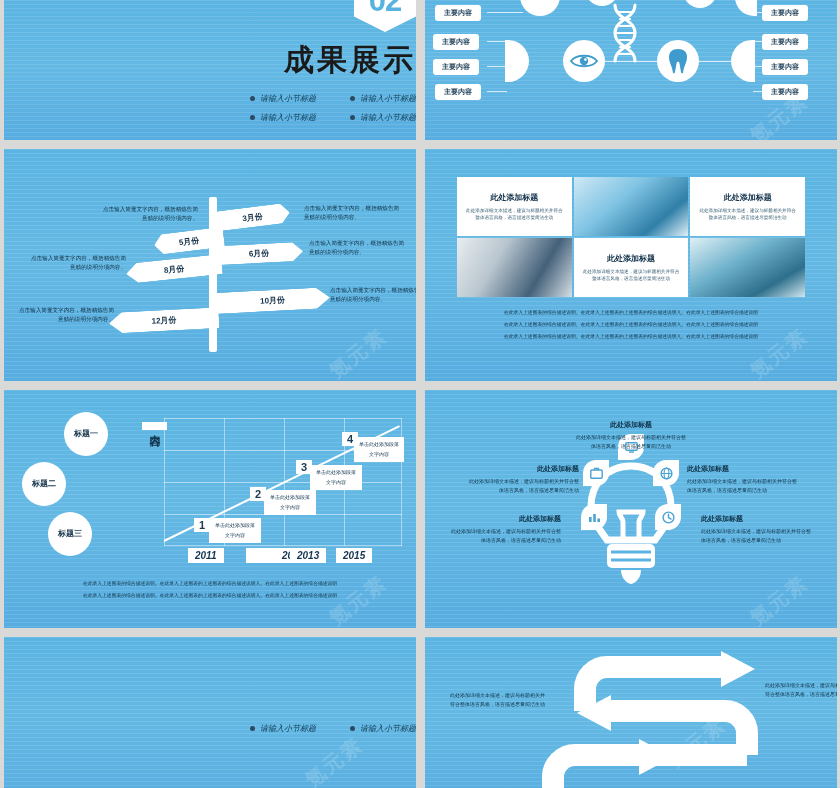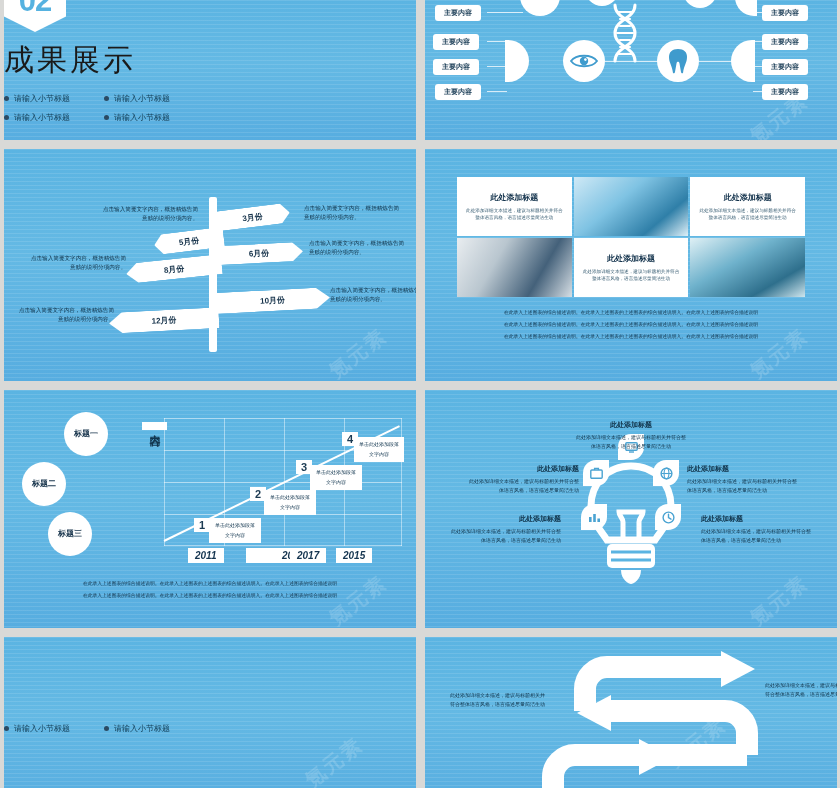--- a/index.html
+++ b/index.html
@@ -33,37 +33,37 @@
   }
   .wm {
     position: absolute; right: 6%; bottom: 6%;
     font-size: 20px; color: rgba(255,255,255,0.16);
     transform: rotate(-38deg); letter-spacing: 2px;
     pointer-events: none; white-space: nowrap;
     font-weight: bold;
   }
 
   
-  .sec { display:flex; flex-direction:column; align-items:flex-start; }
+  .sec { display:flex; flex-direction:column; align-items:flex-end; }
   .hexbadge {
     width: 62px; height: 62px; background: #ffffff;
     clip-path: polygon(50% 0%, 100% 25%, 100% 75%, 50% 100%, 0% 75%, 0% 25%);
     display:flex; align-items:center; justify-content:center;
     color:#56b2e0; font-size: 31px; font-weight: bold; letter-spacing:-1px;
   }
   .sec-title {
-    font-size: 30px; font-weight: normal; color: #1a1a1a;
+    font-size: 30px; font-weight: bold; color: #1a1a1a;
     margin-top: 8px; letter-spacing: 3px;
   }
   .sec-bullets {
     margin-top: 12px;
     display: grid; grid-template-columns: auto auto;
     column-gap: 34px; row-gap: 8px;
   }
-  .sec-bullets li { list-style:none; font-size: 8px; color:#103a52; display:flex; align-items:center; gap:5px; }
+  .sec-bullets li { list-style:none; font-size: 8px; color:#103a52; display:flex; align-items:center; gap:5px;font-style:italic; }
   .dot { width:5px; height:5px; border-radius:50%; background:#2b4a63; flex:none; }
 
   .s1 { padding-top: 0; }
   .s1 .hexbadge { margin-top:-30px; }
   .s7 { justify-content:center; padding-bottom:0; }
 
   
   .med { position:absolute; inset:0; }
   .pill {
     position:absolute; background:#fff; border-radius:3px;
@@ -332,21 +332,21 @@
     <div class="num" style="left:292px; top:70px;">3</div>
     <div class="step" style="left:306px; top:75px; width:52px;">单击此处添加段落文字内容</div>
 
     <div class="num" style="left:338px; top:42px;">4</div>
     <div class="step" style="left:350px; top:47px; width:50px;">单击此处添加段落文字内容</div>
 
     <div class="step" style="left:138px; top:32px; padding:4px 2px; writing-mode:vertical-rl; font-size:11px; font-weight:bold;">内容</div>
 
     <div class="year" style="left:184px; top:158px;">2011</div>
     <div class="year" style="left:242px; top:158px;padding-left:36px;">2012</div>
-    <div class="year" style="left:286px; top:158px;">2017</div>
+    <div class="year" style="left:286px; top:158px;">2013</div>
     <div class="year" style="left:332px; top:158px;">2015</div>
 
     <div class="foot" style="top:188px;">
       <p>在此录入上述图表的综合描述说明。在此录入上述图表的上述图表的综合描述说明入。在此录入上述图表的综合描述说明</p>
       <p>在此录入上述图表的综合描述说明。在此录入上述图表的上述图表的综合描述说明入。在此录入上述图表的综合描述说明</p>
     </div>
     <div class="wm">氪元素</div>
   </div>
 
   <div class="slide">

